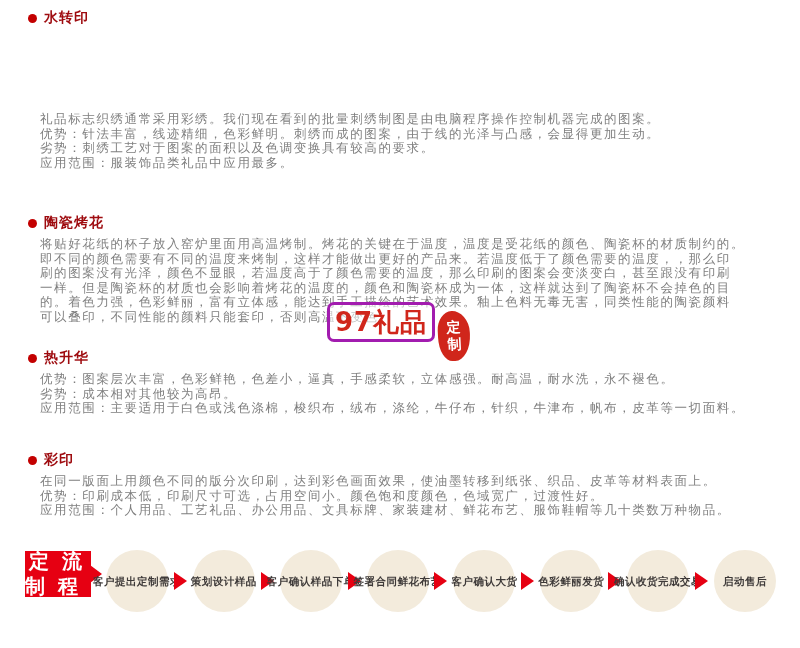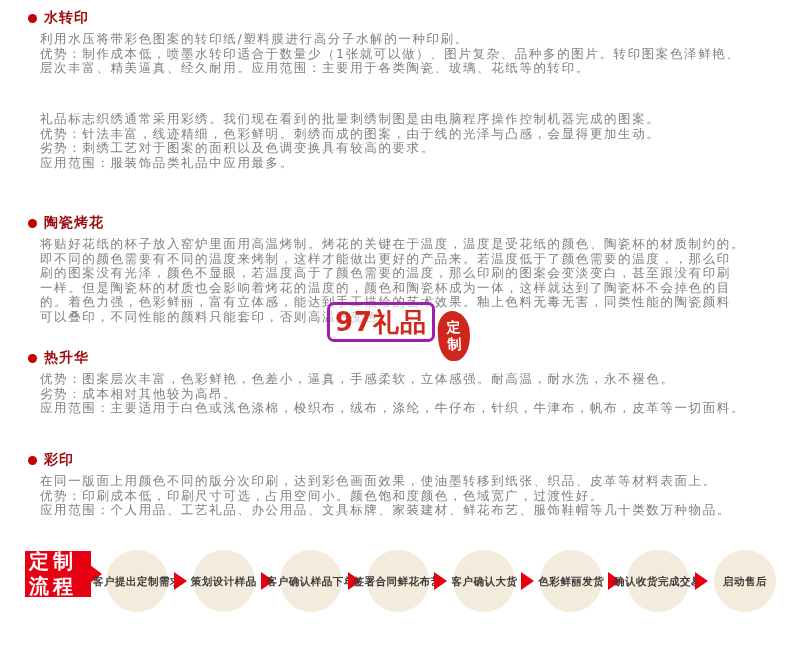--- a/index.html
+++ b/index.html
@@ -25,22 +25,22 @@
   .wm-text{color:#d0261b;font-size:26px;font-weight:bold;letter-spacing:1px;
            line-height:30px;white-space:nowrap;}
   .wm-seal{position:absolute;left:438px;top:311px;width:32px;height:50px;
            background:#d0261b;border-radius:46% 54% 50% 42%/38% 44% 52% 48%;
            display:flex;flex-direction:column;align-items:center;
            justify-content:center;transform:rotate(-3deg);}
   .wm-seal span{color:#fff;font-size:14px;font-weight:bold;line-height:17px;}
 
   
   .flow-title{position:absolute;left:25px;top:551px;width:66px;height:46px;
-              background:#e60012;color:#ffffff;display:flex;flex-direction:column;
-              align-items:flex-start;justify-content:center;}
+              background:#e60012;color:#ffffff;display:flex;
+              align-items:center;justify-content:center;}
   .flow-title .t-line{font-size:20px;font-weight:bold;letter-spacing:4px;
                       line-height:25px;text-indent:4px;}
   .flow-pointer{position:absolute;right:-11px;top:50%;transform:translateY(-50%);
                 width:0;height:0;border-top:9px solid transparent;
                 border-bottom:9px solid transparent;border-left:12px solid #e60012;}
   .flow-steps{position:absolute;left:106px;top:550px;width:670px;height:62px;
               display:flex;align-items:center;justify-content:space-between;}
   .step-circle{width:62px;height:62px;border-radius:50%;background:#f3ebdc;
                display:flex;flex-direction:row;align-items:center;
                justify-content:center;flex:0 0 auto;}
@@ -53,23 +53,20 @@
 </head>
 <body>
 
 <div class="page">
 
   <div class="section" style="top:10px">
     <div class="sec-head">
       <span class="bullet"></span>
       <span class="sec-title">水转印</span>
     </div>
-    <div class="sec-body">利用水压将带彩色图案的转印纸/塑料膜进行高分子水解的一种印刷。
-优势：制作成本低，喷墨水转印适合于数量少（1张就可以做）、图片复杂、品种多的图片。转印图案色泽鲜艳、
-层次丰富、精美逼真、经久耐用。应用范围：主要用于各类陶瓷、玻璃、花纸等的转印。</div>
   </div>
 
   <div class="section" style="top:106px">
     <div class="sec-body">礼品标志织绣通常采用彩绣。我们现在看到的批量刺绣制图是由电脑程序操作控制机器完成的图案。
 优势：针法丰富，线迹精细，色彩鲜明。刺绣而成的图案，由于线的光泽与凸感，会显得更加生动。
 劣势：刺绣工艺对于图案的面积以及色调变换具有较高的要求。
 应用范围：服装饰品类礼品中应用最多。</div>
   </div>
 
   <div class="section" style="top:350px">

